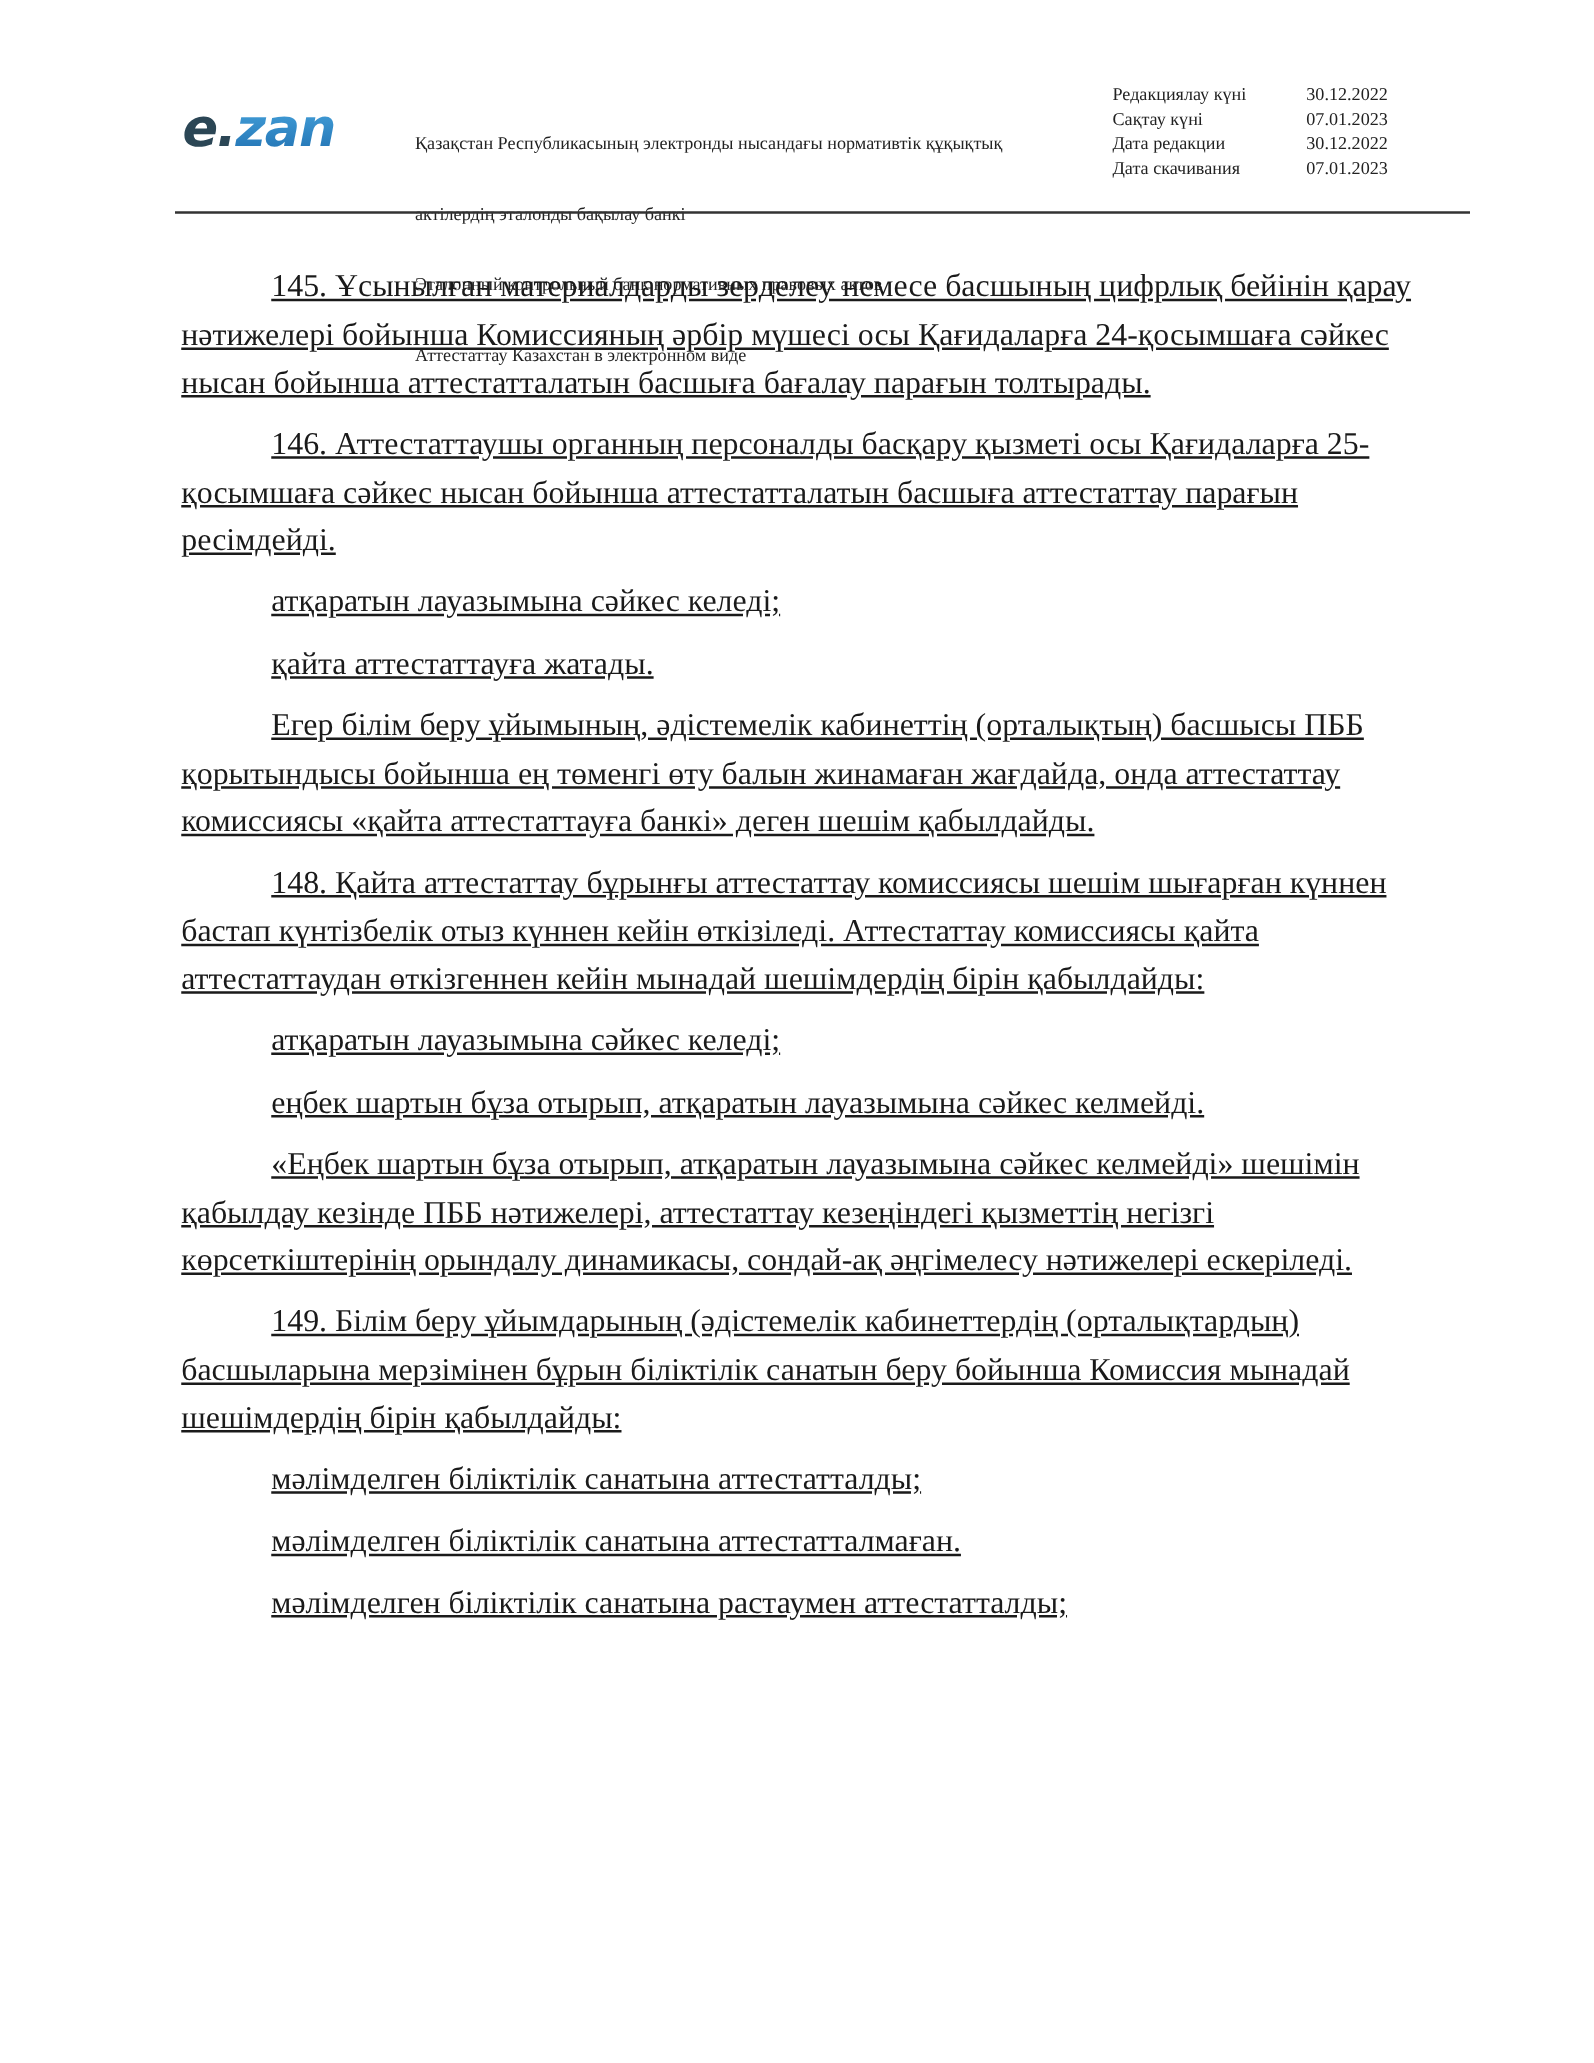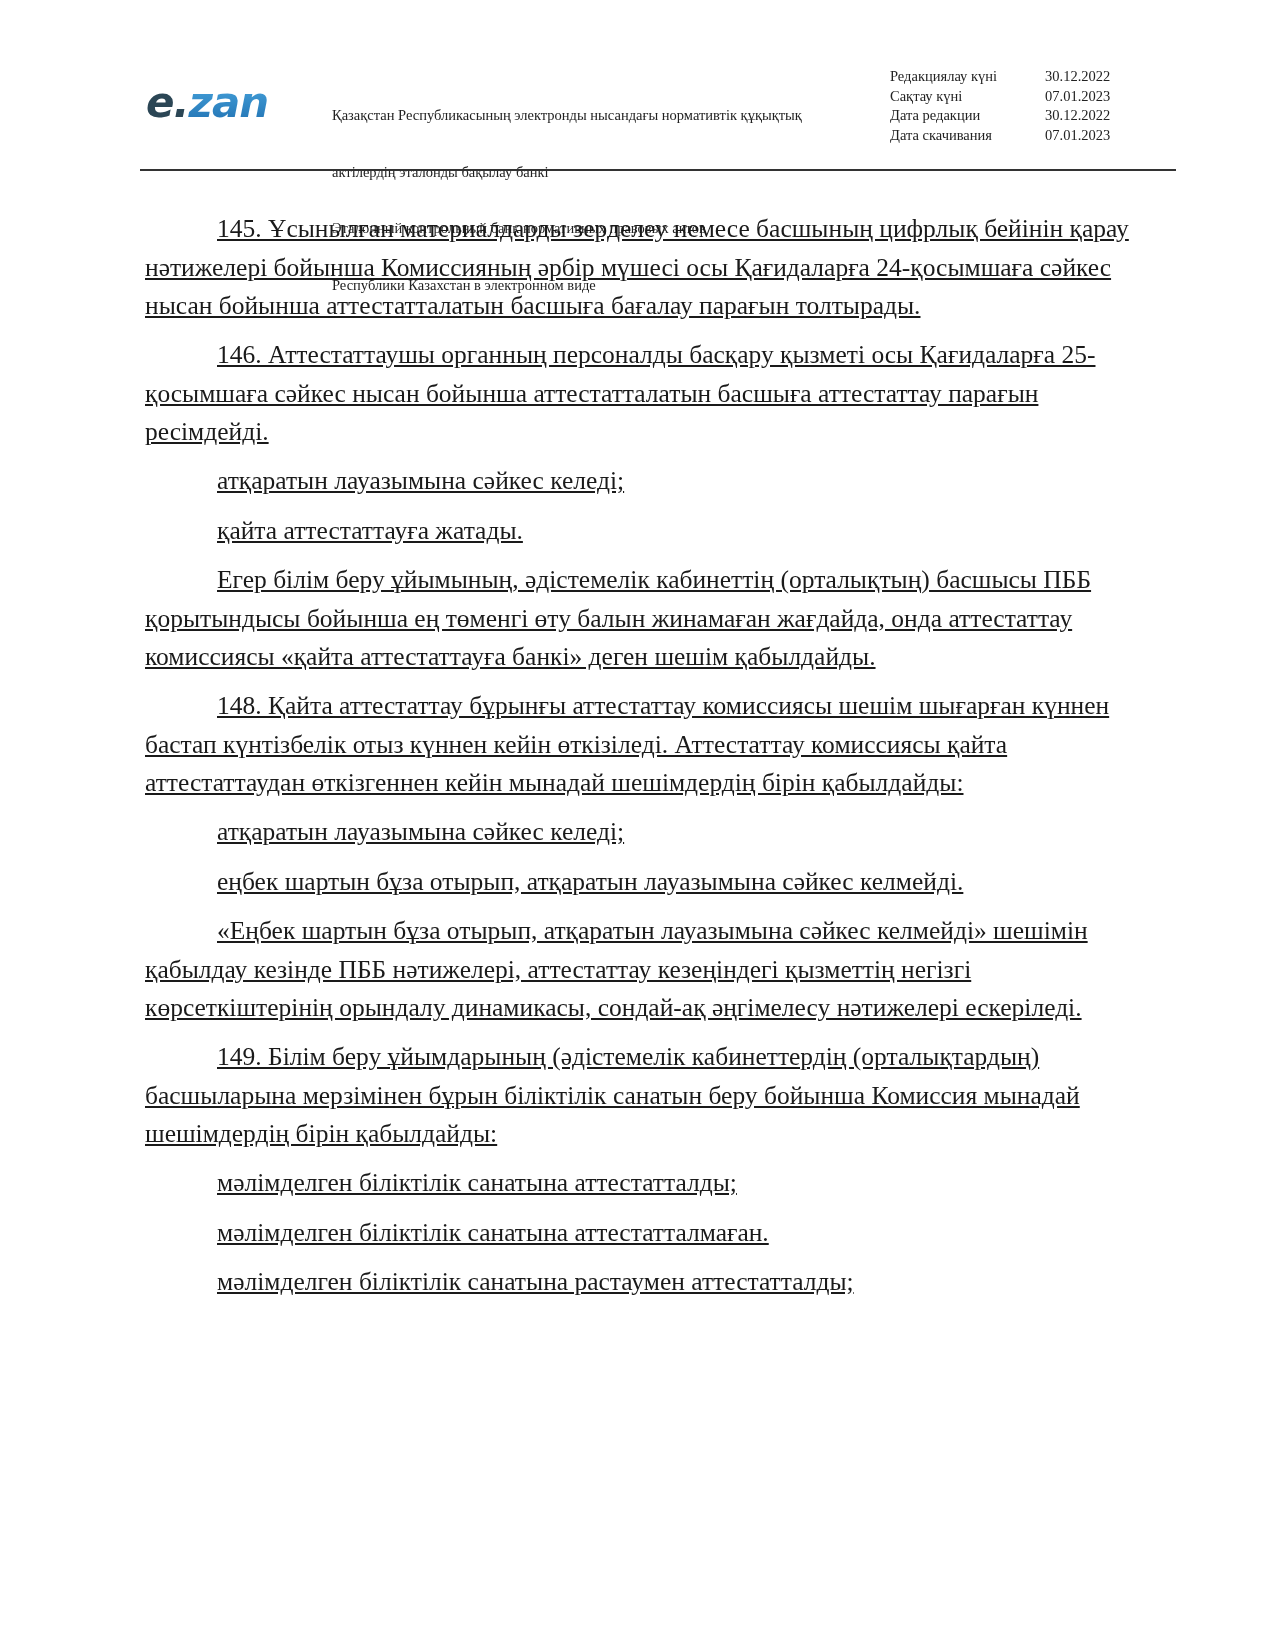--- a/index.html
+++ b/index.html
@@ -23,21 +23,21 @@
 <body>
 
 <div class="header">
   <div class="logo">
     <span class="e">e.</span><span class="zan">zan</span>
   </div>
   <div class="bank-title">
     <div>Қазақстан Республикасының электронды нысандағы нормативтік құқықтық</div>
     <div>актілердің эталонды бақылау банкі</div>
     <div>Эталонный контрольный банк нормативных правовых актов</div>
-    <div>Республики Казахстан в электронном виде</div>
+    <div>Аттестаттау Казахстан в электронном виде</div>
   </div>
   <div class="meta">
     <div class="meta-row">
       <span class="meta-label">Редакциялау күні</span>
       <span class="meta-value">30.12.2022</span>
     </div>
     <div class="meta-row">
       <span class="meta-label">Сақтау күні</span>
       <span class="meta-value">07.01.2023</span>
     </div>

